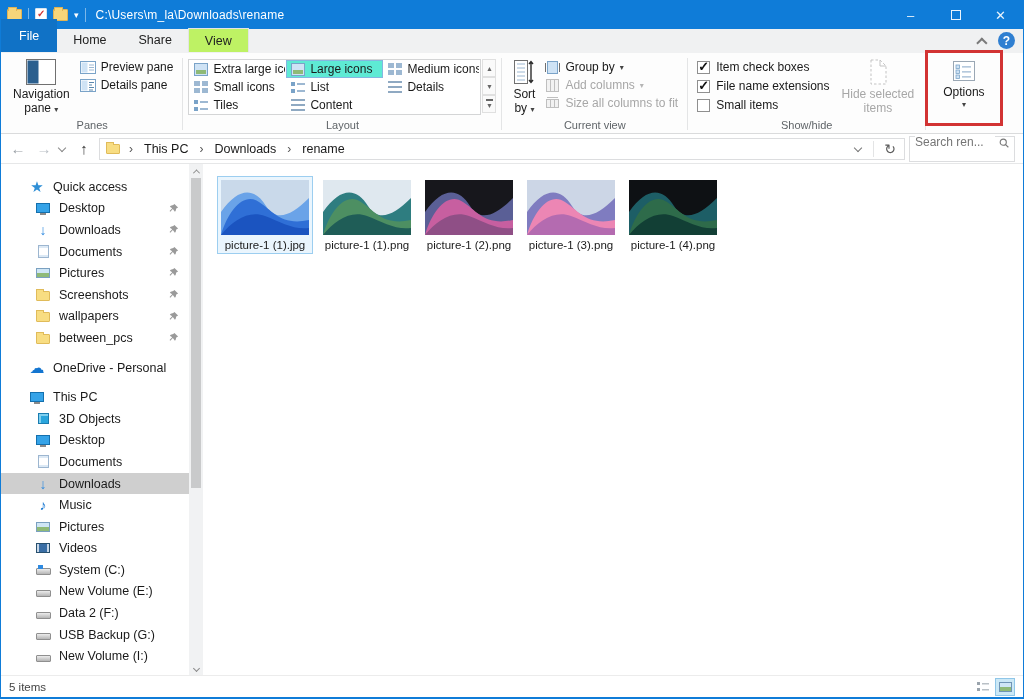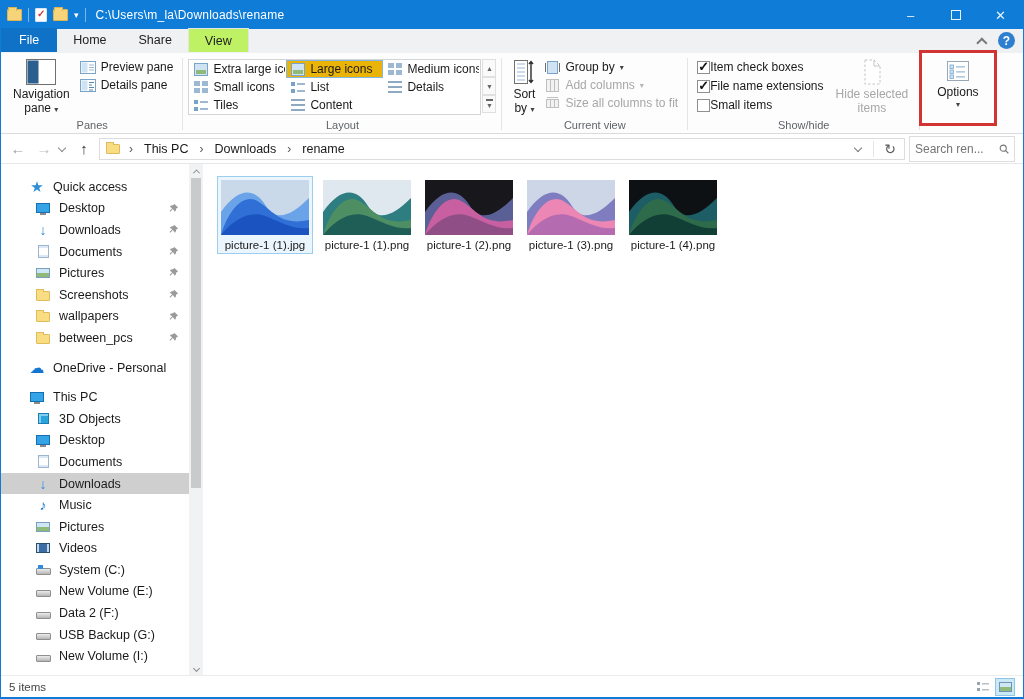--- a/index.html
+++ b/index.html
@@ -16,21 +16,21 @@
   .mini-doc::after { content:"✓"; position:absolute; left:1px; top:-1px; font-size:10px; color:#d23333; font-weight:bold; }
   .tb-caret { font-size:9px; color:#fff; }
   .tb-title { font-size:12px; color:#fff; margin-left:4px; letter-spacing:.2px; }
   .tb-controls { display:flex; height:28px; }
   .tb-btn { width:45px; height:28px; display:flex; align-items:center; justify-content:center; color:#eaf4fc; font-size:13px; cursor:default; }
   .max-glyph { width:10px; height:10px; border:1px solid #eaf4fc; }
 
   
   .tabrow { height:24px; background:#f0f1f2; display:flex; align-items:flex-end; border-bottom:1px solid #f0f1f2; flex:0 0 auto; position:relative; }
   .tab { padding:4px 16px 4px; font-size:12.5px; color:#222; height:24px; display:flex; align-items:center; }
-  .tab-file { background:#1072c6; color:#fff; padding:4px 18px; height:24px; display:flex; align-items:center; font-size:12.5px; }
+  .tab-file { background:#1072c6; color:#fff; padding:4px 18px; height:33px; display:flex; align-items:center; font-size:12.5px; }
   .tab.active { background:#bef264; border:1px solid #e3e4e5; border-bottom:none; }
   .tabrow-right { position:absolute; right:8px; top:3px; display:flex; align-items:center; gap:10px; }
   .chev-up { width:8px; height:8px; border-left:2px solid #7a7a7a; border-top:2px solid #7a7a7a; transform:rotate(45deg) translateY(3px); }
   .help-circle { width:17px; height:17px; border-radius:50%; background:#2f7fd1; color:#fff; font-size:12px; font-weight:bold; display:flex; align-items:center; justify-content:center; }
 
   
   .ribbon { height:81px; background:#fdfdfd; border-bottom:1px solid #dadbdc; display:flex; align-items:stretch; padding:2px 0 0 2px; flex:0 0 auto; position:relative; }
   .rgroup { display:flex; flex-direction:column; padding:2px 4px 0; }
   .rg-content { flex:1; display:flex; align-items:flex-start; }
   .rg-label { text-align:center; font-size:11px; color:#5f6468; padding:1px 0 2px; }
@@ -40,59 +40,59 @@
   .big-btn .ic { margin-bottom:3px; }
   .caret { font-size:8px; color:#444; }
   .small-col { display:flex; flex-direction:column; justify-content:space-between; gap:2px; padding-top:2px; }
   .small-btn { display:flex; align-items:center; gap:5px; font-size:12px; color:#1a1a1a; padding:1px 4px; white-space:nowrap; }
   .small-btn.disabled { color:#a7a7a7; }
 
   
   .gallery-wrap { display:flex; padding-top:2px; }
   .gallery { display:grid; grid-template-rows:repeat(3,18px); grid-auto-flow:column; grid-auto-columns:97px; border:1px solid #d4d5d6; background:#fff; }
   .gal-item { display:flex; align-items:center; gap:5px; font-size:12px; color:#1a1a1a; padding:0 4px; border:1px solid transparent; white-space:nowrap; overflow:hidden; }
-  .gal-item.sel { background:#eab308; border-color:#84b7e0; }
+  .gal-item.sel { background:#5eead4; border-color:#84b7e0; }
   .gal-arrows { display:flex; flex-direction:column; margin-left:1px; }
   .gal-arrow { width:14px; height:18px; border:1px solid #e0e0e0; background:#fafafa; display:flex; align-items:center; justify-content:center; font-size:7px; color:#666; }
   .more-bar { display:flex; flex-direction:column; align-items:center; gap:1px; }
   .more-bar .bar { width:7px; height:1.5px; background:#666; }
 
   
   .gic { flex:0 0 auto; width:14px; height:13px; position:relative; }
   .gic-pic { background:#cfe3f5; border:1px solid #7aa3c8; }
   .gic-pic::after { content:""; position:absolute; left:1px; right:1px; bottom:1px; height:4px; background:#8fba77; }
   .gic-grid { background:linear-gradient(#9db8d2,#9db8d2) 0 0/6px 5px no-repeat, linear-gradient(#9db8d2,#9db8d2) 8px 0/6px 5px no-repeat, linear-gradient(#9db8d2,#9db8d2) 0 7px/6px 5px no-repeat, linear-gradient(#9db8d2,#9db8d2) 8px 7px/6px 5px no-repeat; }
   .gic-lines { background:repeating-linear-gradient(#8fa9c2 0 2px, transparent 2px 5px); }
   .gic-listrows { background:linear-gradient(#7aa3c8,#7aa3c8) 0 1px/4px 4px no-repeat, linear-gradient(#9db8d2,#9db8d2) 6px 2px/8px 2px no-repeat, linear-gradient(#7aa3c8,#7aa3c8) 0 8px/4px 4px no-repeat, linear-gradient(#9db8d2,#9db8d2) 6px 9px/8px 2px no-repeat; }
 
   
   .ic-disabled path, .ic-disabled rect { stroke:#bfbfbf !important; }
 
   
   .check-col { display:flex; flex-direction:column; gap:5px; padding:3px 6px 0 4px; }
-  .check-row { display:flex; align-items:center; gap:0; font-size:12px; color:#1a1a1a; white-space:nowrap; }
+  .check-row { display:flex; align-items:center; gap:6px; font-size:12px; color:#1a1a1a; white-space:nowrap; }
   .cb { width:13px; height:13px; border:1px solid #8f8f8f; background:#fff; position:relative; flex:0 0 auto; }
   .cb.on::after { content:"✓"; position:absolute; top:-3px; left:0; font-size:13px; font-weight:bold; color:#111; }
 
   .options-wrap { position:relative; padding:2px 10px 0; }
   .red-box { position:absolute; top:-5px; left:-2px; right:-2px; bottom:7px; border:3px solid #d23333; pointer-events:none; }
 
   
   .addressbar { height:30px; display:flex; align-items:center; gap:4px; padding:0 8px 0 6px; border-bottom:1px solid #e6e7e8; flex:0 0 auto; background:#fff; }
   .nav-glyph { font-size:15px; width:22px; text-align:center; }
   .nav-back { color:#9aa0a6; } .nav-fwd { color:#b9bfc5; } .nav-up { color:#3b3b3b; }
   .chev-dn-sm { width:6px; height:6px; border-right:1.5px solid #888; border-bottom:1.5px solid #888; transform:rotate(45deg); margin:0 4px 2px 0; }
   .addressbox { flex:1; height:22px; border:1px solid #dcdddf; display:flex; align-items:center; padding:0 4px 0 6px; gap:6px; font-size:12.5px; color:#1a1a1a; }
   .crumb { padding:0 2px; white-space:nowrap; }
   .crumb-sep { color:#555; font-size:12px; padding:0 3px; }
   .ab-spacer { flex:1; }
   .ab-chev { width:6px; height:6px; border-right:1.5px solid #777; border-bottom:1.5px solid #777; transform:rotate(45deg); margin:0 6px 2px 0; }
   .ab-sep { width:1px; height:16px; background:#e3e4e5; }
   .refresh { font-size:14px; color:#5a5a5a; padding:0 4px; }
-  .searchbox { width:106px; height:22px; border:1px solid #dcdddf; display:flex; align-items:center; padding:12px 5px; gap:4px; }
+  .searchbox { width:106px; height:22px; border:1px solid #dcdddf; display:flex; align-items:flex-end; padding:12px 5px; gap:4px; }
   .searchbox input { border:none; outline:none; width:100%; font-size:12px; color:#767676; font-family:"Liberation Sans",sans-serif; }
 
   
   .content { flex:1; display:flex; min-height:0; }
   .sidebar { width:188px; padding-top:12px; overflow:hidden; font-size:12.5px; color:#1a1a1a; }
   .side-row { height:21.6px; display:flex; align-items:center; gap:8px; padding-left:28px; position:relative; white-space:nowrap; }
   .side-row.child { padding-left:34px; }
   .side-row.sel { background:#cfcfcf; }
   .side-gap { height:8px; }
   .pin { position:absolute; right:10px; top:5px; }

